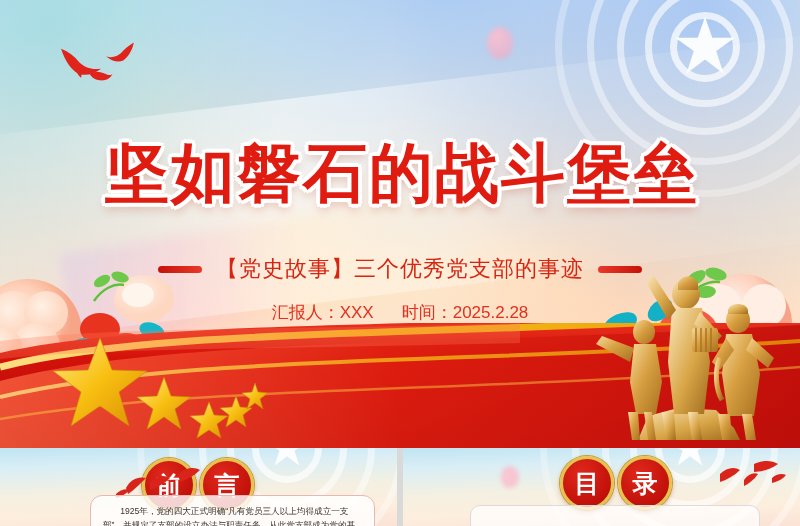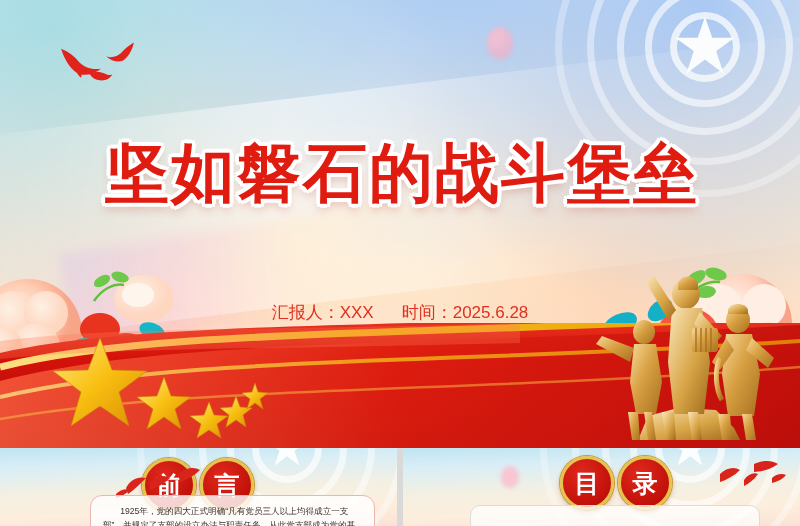--- a/index.html
+++ b/index.html
@@ -378,23 +378,28 @@
         <path d="M144 88 L130 112 L138 120 L152 100 Z"></path>
         <path d="M148 164 L150 190 L140 190 L136 164 Z"></path>
         <path d="M170 164 L174 190 L164 190 L160 164 Z"></path>
       </g>
 
       <path d="M138 108 C132 120 134 140 140 150" stroke="url(#brz)" stroke-width="5" fill="none"></path>
     </svg>
 
     <div class="cover-text">
       <div class="title">坚如磐石的战斗堡垒</div>
+      <div class="subtitle-row">
+        <span class="sub-dash left"></span>
+        <span class="subtitle">【党史故事】三个优秀党支部的事迹</span>
+        <span class="sub-dash"></span>
+      </div>
       <div class="meta-row">
         <span>汇报人：XXX</span>
-        <span>时间：2025.6.28</span>
+        <span>时间：2025.2.28</span>
       </div>
     </div>
   </div>
 
   <div class="panels">
 
     <div class="panel">
       <div class="ripple-wrap">
         <div class="ripple r5"></div>
           <div class="ripple r4"></div>

